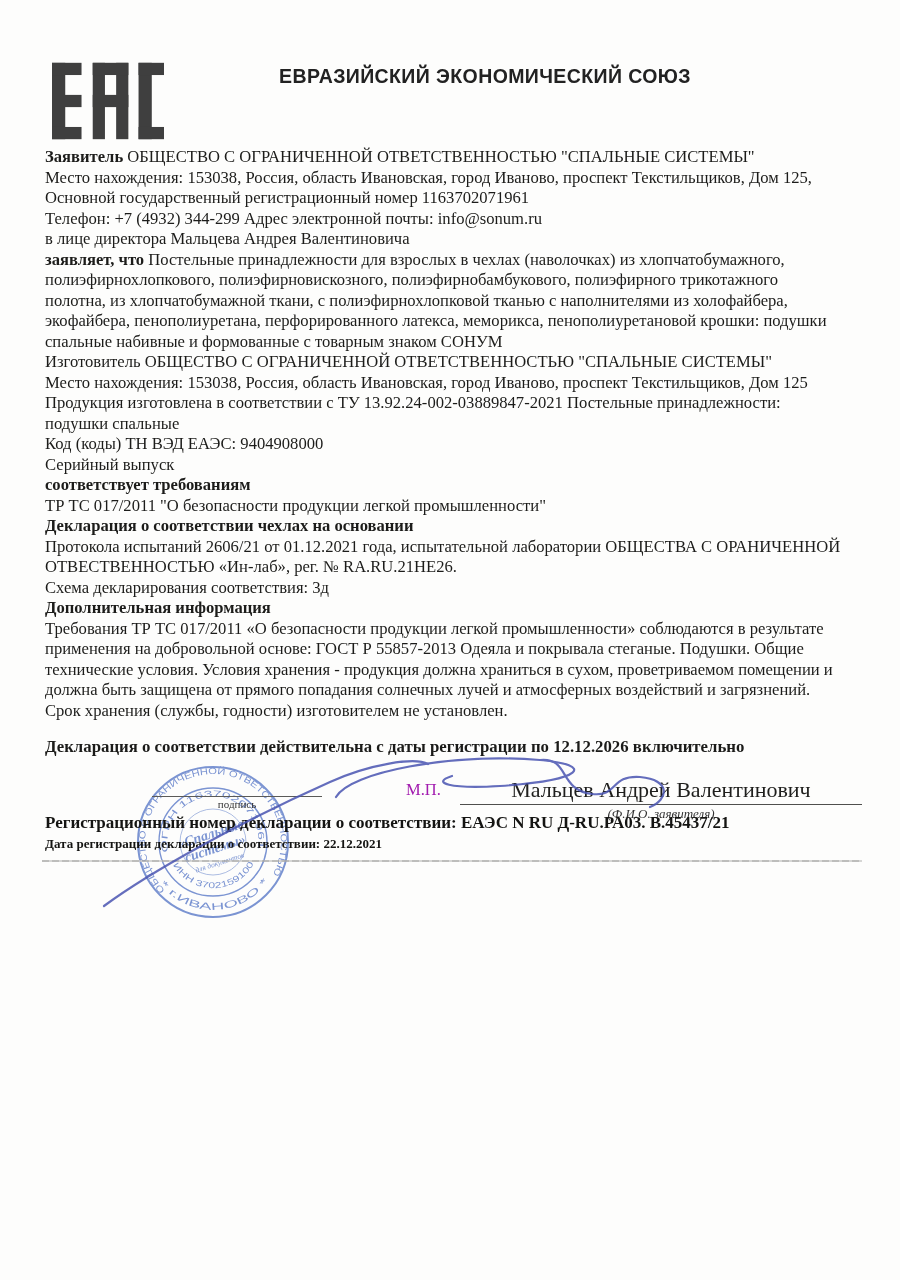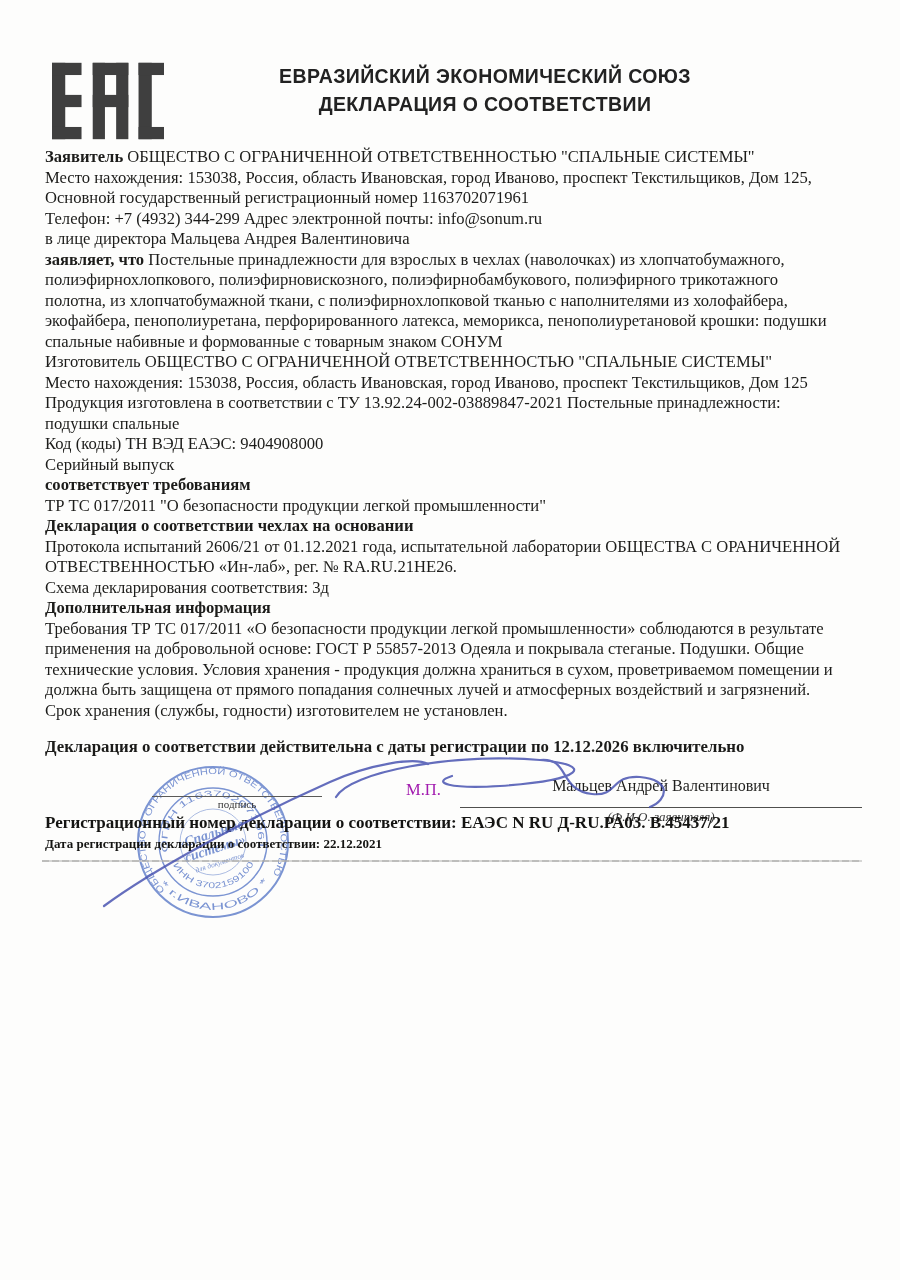--- a/index.html
+++ b/index.html
@@ -33,21 +33,21 @@
   .validity{
     position:absolute;left:45px;top:737px;width:824px;
     font-size:16.8px;font-weight:bold;color:#1b1b19;
   }
   
   .sig-line-left{position:absolute;left:152px;top:796px;width:170px;z-index:4;}
   .sig-line-left .rule{border-top:1.6px solid #5a5a58;height:0;}
   .sig-line-left .cap{font-size:11px;text-align:center;color:#333;margin-top:1px;}
   .mp{position:absolute;left:406px;top:780px;font-size:16.5px;color:#a21caf;z-index:4;}
   .fio-block{position:absolute;left:460px;top:777px;width:402px;text-align:center;z-index:4;}
-  .fio-block .name{font-size:16px;color:#1f1f1d;padding-bottom:12px;border-bottom:1.6px solid #4f4f4d;}
+  .fio-block .name{font-size:22px;color:#1f1f1d;padding-bottom:1px;border-bottom:1.6px solid #4f4f4d;}
   .fio-block .cap{font-size:13px;color:#333;margin-top:1px;font-style:italic;}
   
   .reg-number{position:absolute;left:45px;top:813px;width:830px;font-size:17px;font-weight:bold;color:#141412;z-index:4;}
   .reg-date{position:absolute;left:45px;top:836px;width:830px;font-size:13px;font-weight:bold;color:#141412;z-index:4;}
   .divider{position:absolute;left:42px;top:860px;width:820px;height:2px;z-index:4;
     background:repeating-linear-gradient(90deg,#a8a8a6 0 7px,#c9c9c7 7px 10px);opacity:.75;}
   
   .stamp{position:absolute;left:133px;top:762px;width:160px;height:160px;z-index:2;opacity:.8;}
   .pen{position:absolute;left:0;top:700px;width:900px;height:260px;z-index:5;pointer-events:none;}
 </style>
@@ -70,21 +70,20 @@
       <rect x="40" y="31.5" width="35" height="12"></rect>
 
       <rect x="85" y="0" width="13" height="75"></rect>
       <rect x="85" y="0" width="25" height="12"></rect>
       <rect x="85" y="63" width="25" height="12"></rect>
     </g>
   </svg>
 
   <div class="title-block">
     <div>ЕВРАЗИЙСКИЙ ЭКОНОМИЧЕСКИЙ СОЮЗ</div>
-    <div>ДЕКЛАРАЦИЯ О СООТВЕТСТВИИ</div>
   </div>
 
   <div class="doc-text">
     <p class="para"><span class="b">Заявитель</span><span class="pre"> ОБЩЕСТВО С ОГРАНИЧЕННОЙ ОТВЕТСТВЕННОСТЬЮ "СПАЛЬНЫЕ СИСТЕМЫ"</span><br><span class="pre">Место нахождения: 153038, Россия, область Ивановская, город Иваново, проспект Текстильщиков, Дом 125,
 Основной государственный регистрационный номер 1163702071961
 Телефон: +7 (4932) 344-299 Адрес электронной почты: info@sonum.ru
 в лице директора Мальцева Андрея Валентиновича</span></p>
 
     <p class="para"><span class="b">заявляет, что</span><span class="pre"> Постельные принадлежности для взрослых в чехлах (наволочках)  из хлопчатобумажного,
 полиэфирнохлопкового, полиэфирновискозного, полиэфирнобамбукового, полиэфирного трикотажного

